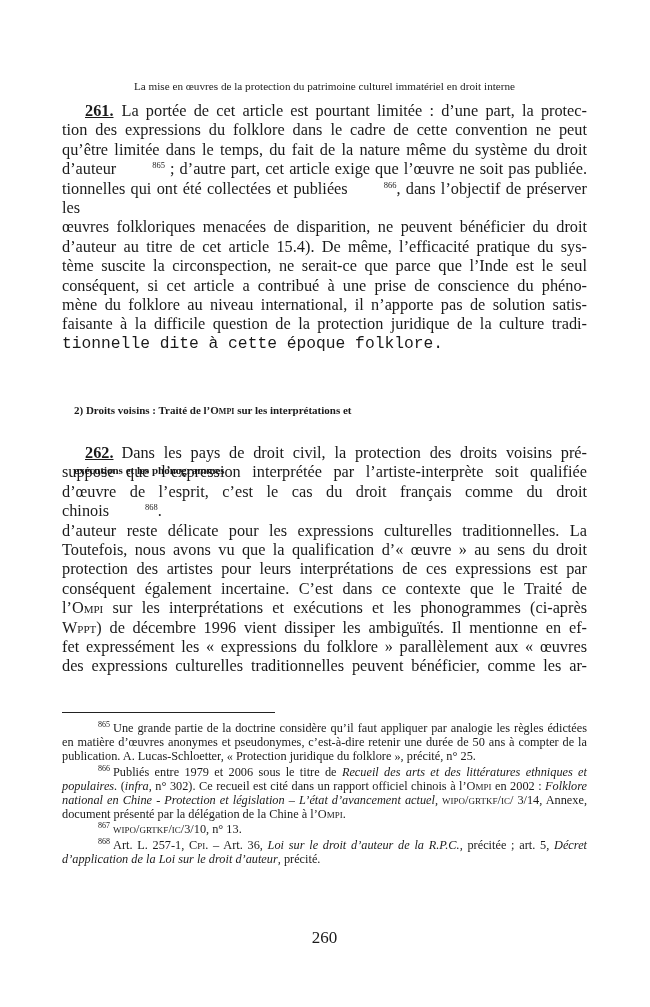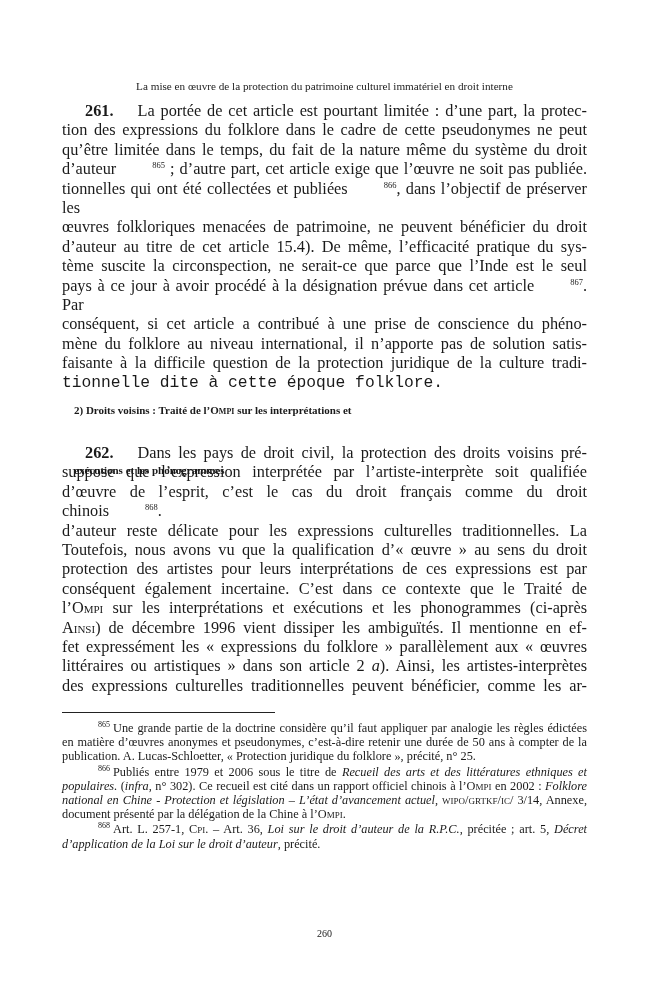--- a/index.html
+++ b/index.html
@@ -3,81 +3,80 @@
 <meta charset="utf-8">
 <style>
   html, body { margin: 0; padding: 0; background: #ffffff; }
   body { width: 650px; height: 1007px; position: relative; overflow: hidden;
          font-family: "Liberation Serif", "DejaVu Serif", serif; color: #1a1a1a; }
   .page { position: absolute; left: 62px; top: 0; width: 525px; }
   .running-head { position: absolute; top: 80px; left: 0; width: 525px; text-align: center;
                   font-size: 11.2px; color: #222; }
   .body { position: absolute; left: 0; width: 525px; font-size: 16.3px; line-height: 19.4px;
           text-align: justify; hyphens: manual; }
-  .para-num { font-weight: bold; margin-right: 24px; }
+  .para-num { font-weight: bold; margin-right: 8px; text-decoration: underline; }
   .sc { font-variant: small-caps; }
   sup { font-size: 8.5px; line-height: 0; vertical-align: 6px; padding-left: 36px; }
   .subhead { position: absolute; left: 0; top: 402px; width: 520px; font-weight: bold;
              font-size: 11px; line-height: 16.5px; text-indent: 12px; }
   .subhead .l2 { display: block; text-indent: 12px; margin-top: 43px; }
   .sep { position: absolute; left: 0; top: 712px; width: 213px; height: 0; border-top: 1px solid #222; }
   .notes { position: absolute; left: 0; top: 721px; width: 525px; font-size: 12.3px;
            line-height: 14.2px; text-align: justify; }
   .notes .fn { margin: 0 0 1px 0; }
   .notes sup { font-size: 8px; vertical-align: 5px; margin-right: 3px; }
-  .page-number { position: absolute; top: 928px; left: 0; width: 525px; text-align: center; font-size: 10px; }
+  .page-number { position: absolute; top: 928px; left: 0; width: 525px; text-align: center; font-size: 17px; }
   i { font-style: italic; }
   .line { display: block; text-align: justify; text-align-last: justify; }
   .line.last { text-align-last: left; font-family: Liberation Mono, monospace; }
 </style>
 </head>
 <body>
 
 <div class="page">
 
-  <div class="running-head">La mise en œuvre de la protection du patrimoine culturel immatériel en droit interne</div>
+  <div class="running-head">La mise en œuvres de la protection du patrimoine culturel immatériel en droit interne</div>
 
   <div class="body" style="top:101px;" id="p261">
       <span class="line" style="text-indent: 23px;"><span class="para-num">261.</span>La portée de cet article est pourtant limitée : d’une part, la protec-</span>
-      <span class="line">tion des expressions du folklore dans le cadre de cette pseudonymes ne peut</span>
+      <span class="line">tion des expressions du folklore dans le cadre de cette convention ne peut</span>
       <span class="line">qu’être limitée dans le temps, du fait de la nature même du système du droit</span>
       <span class="line">d’auteur<sup>865</sup> ; d’autre part, cet article exige que l’œuvre ne soit pas publiée.</span>
       <span class="line">tionnelles qui ont été collectées et publiées<sup>866</sup>, dans l’objectif de préserver les</span>
-      <span class="line">œuvres folkloriques menacées de patrimoine, ne peuvent bénéficier du droit</span>
+      <span class="line">œuvres folkloriques menacées de disparition, ne peuvent bénéficier du droit</span>
       <span class="line">d’auteur au titre de cet article 15.4). De même, l’efficacité pratique du sys-</span>
       <span class="line">tème suscite la circonspection, ne serait-ce que parce que l’Inde est le seul</span>
-      <span class="line">pays à ce jour à avoir procédé à la désignation prévue dans cet article<sup>867</sup>. Par</span>
       <span class="line">conséquent, si cet article a contribué à une prise de conscience du phéno-</span>
       <span class="line">mène du folklore au niveau international, il n’apporte pas de solution satis-</span>
       <span class="line">faisante à la difficile question de la protection juridique de la culture tradi-</span>
       <span class="line last">tionnelle dite à cette époque folklore.</span>
     </div>
 
   <div class="subhead">
     <span><span>2) Droits voisins : Traité de l’</span><span class="sc">Ompi</span><span> sur les interprétations et</span></span>
     <span class="l2">exécutions et les phonogrammes</span>
   </div>
 
   <div class="body" style="top:443px;">
     <span class="line" style="text-indent:23px;"><span class="para-num">262.</span><span>Dans les pays de droit civil, la protection des droits voisins pré-</span></span>
     <span class="line">suppose que l’expression interprétée par l’artiste-interprète soit qualifiée</span>
     <span class="line"><span>d’œuvre de l’esprit, c’est le cas du droit français comme du droit chinois</span><sup>868</sup><span>.</span></span>
     <span class="line">d’auteur reste délicate pour les expressions culturelles traditionnelles. La</span>
     <span class="line">Toutefois, nous avons vu que la qualification d’« œuvre » au sens du droit</span>
     <span class="line">protection des artistes pour leurs interprétations de ces expressions est par</span>
     <span class="line">conséquent également incertaine. C’est dans ce contexte que le Traité de</span>
     <span class="line"><span>l’</span><span class="sc">Ompi</span><span> sur les interprétations et exécutions et les phonogrammes (ci-après</span></span>
-    <span class="line"><span class="sc">Ainsi</span><span>) de décembre 1996 vient dissiper les ambiguïtés. Il mentionne en ef-</span></span>
+    <span class="line"><span class="sc">Wppt</span><span>) de décembre 1996 vient dissiper les ambiguïtés. Il mentionne en ef-</span></span>
     <span class="line">fet expressément les « expressions du folklore » parallèlement aux « œuvres</span>
-    <span class="line"><span>littéraires ou artistiques » dans son article 2 </span><i>a</i><span>). Ainsi, les artistes-interprètes</span></span>
     <span class="line">des expressions culturelles traditionnelles peuvent bénéficier, comme les ar-</span>
   </div>
 
   <div class="sep"></div>
 
   <div class="notes">
     <p class="fn"><sup>865</sup><span>Une grande partie de la doctrine considère qu’il faut appliquer par analogie les règles édictées en matière d’œuvres anonymes et pseudonymes, c’est-à-dire retenir une durée de 50 ans à compter de la publication. A. Lucas-Schloetter, « Protection juridique du folklore », précité, n° 25.</span></p>
     <p class="fn"><sup>866</sup><span>Publiés entre 1979 et 2006 sous le titre de </span><i>Recueil des arts et des littératures ethniques et populaires.</i><span> (</span><i>infra</i><span>, n° 302). Ce recueil est cité dans un rapport officiel chinois à l’</span><span class="sc">Ompi</span><span> en 2002 : </span><i>Folklore national en Chine - Protection et législation – L’état d’avancement actuel</i><span>, </span><span class="sc">wipo/grtkf/ic/</span> <span>3/14, Annexe, document présenté par la délégation de la Chine à l’</span><span class="sc">Ompi</span><span>.</span></p>
+    <p class="fn"><sup>867</sup><span class="sc">wipo/grtkf/ic</span><span>/3/10, n° 13.</span></p>
     <p class="fn"><sup>868</sup><span>Art. L. 257-1, </span><span class="sc">Cpi</span><span>. – Art. 36, </span><i>Loi sur le droit d’auteur de la R.P.C.</i><span>, précitée ; art. 5, </span><i>Décret d’application de la Loi sur le droit d’auteur</i><span>, précité.</span></p>
   </div>
 
   <div class="page-number">260</div>
 </div>
 
 </body></html>

